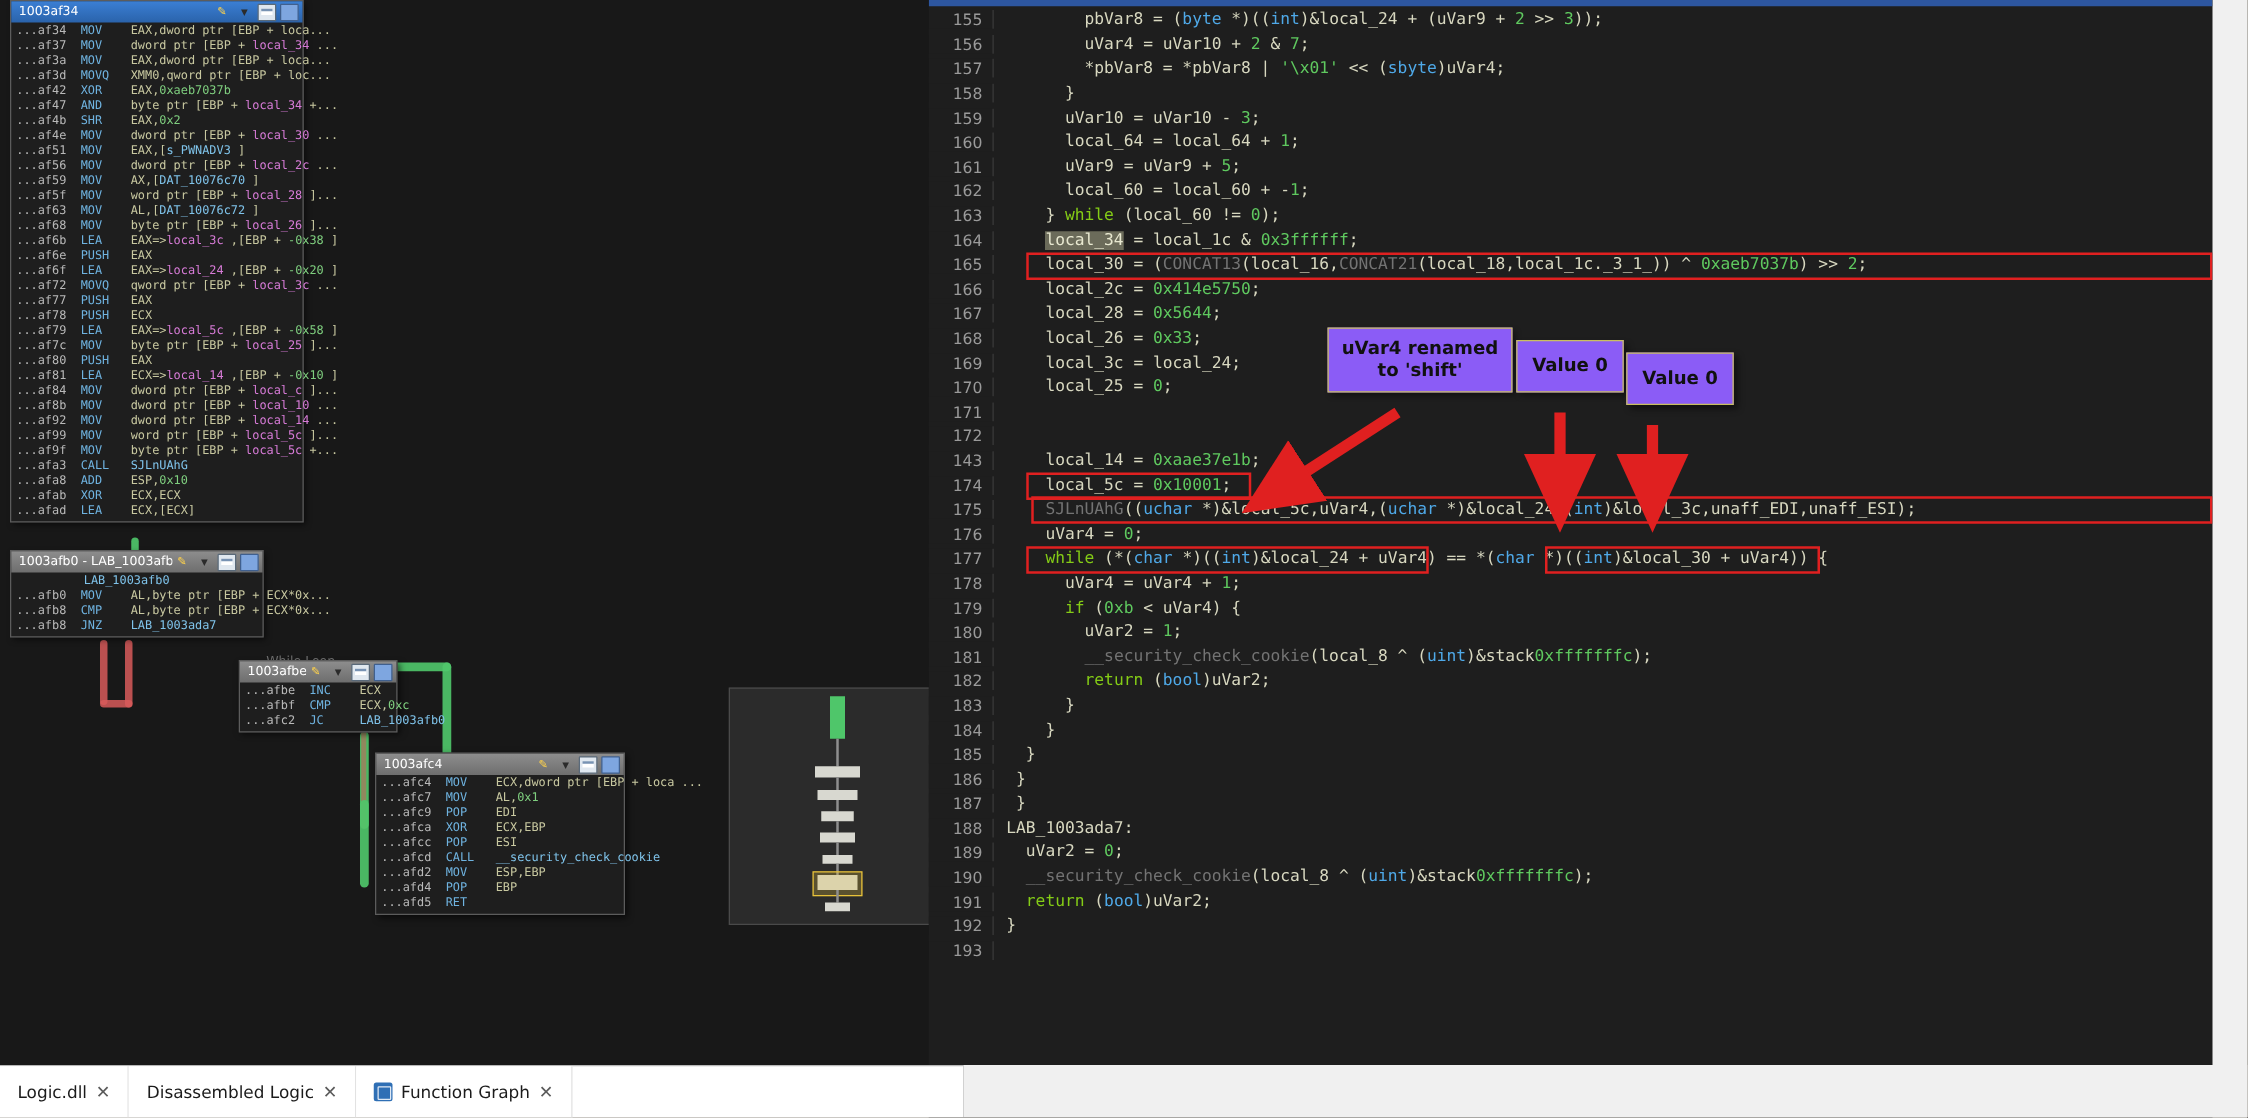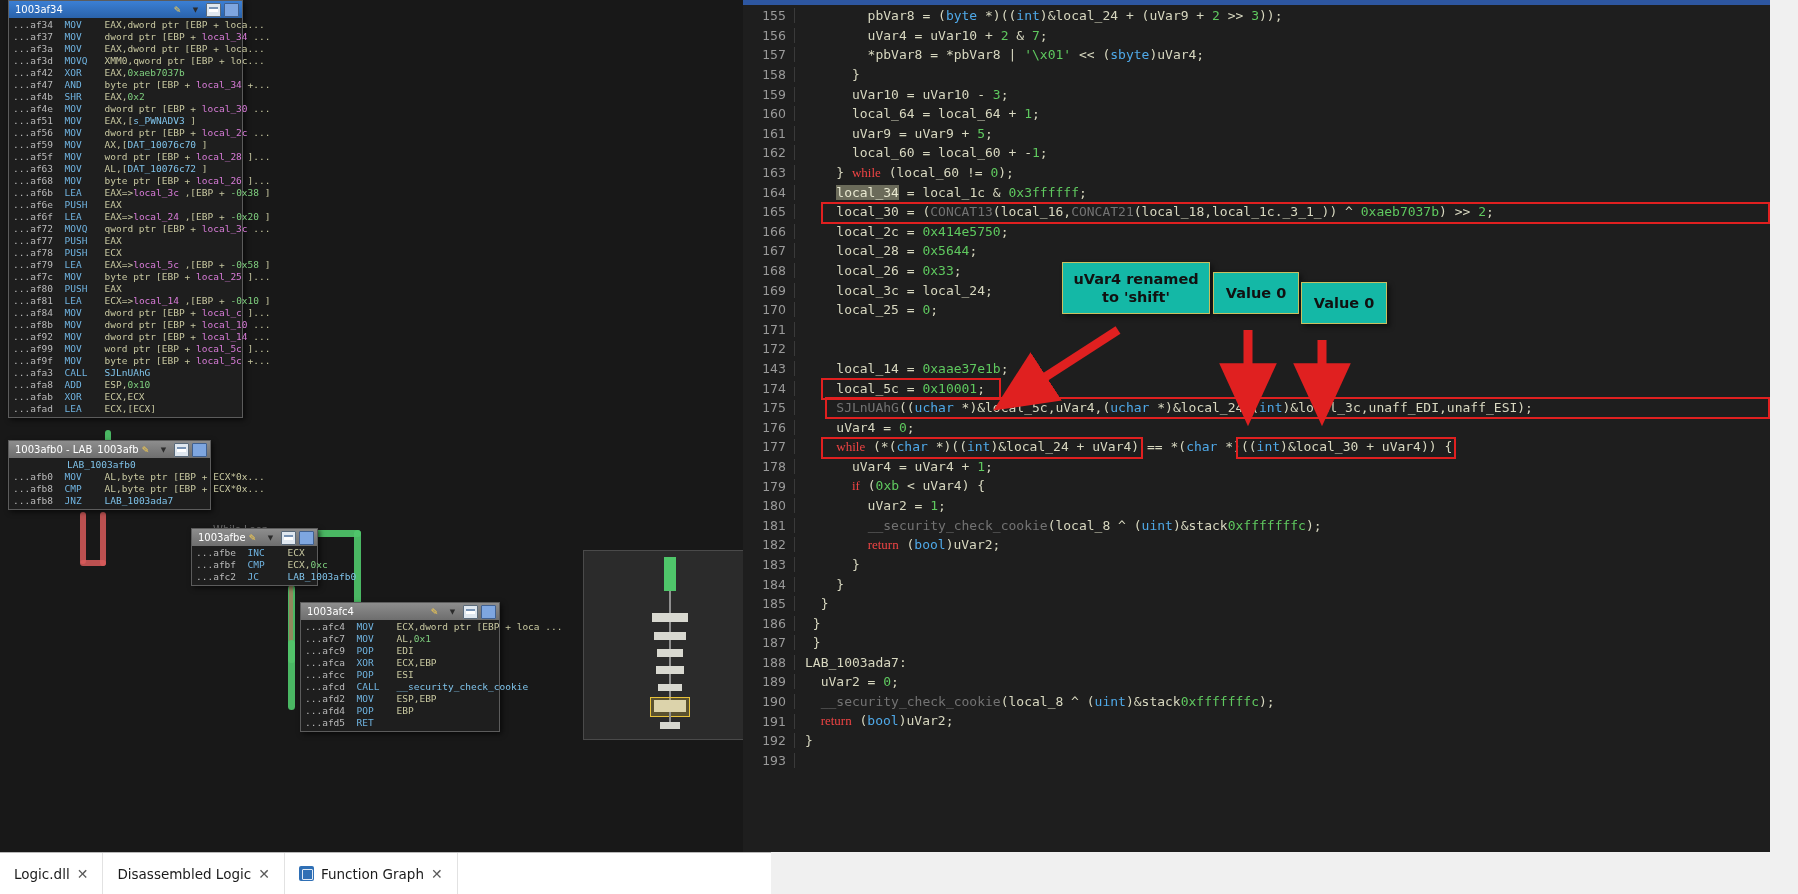--- a/index.html
+++ b/index.html
@@ -134,37 +134,37 @@
     border-right: 1px solid #3a3a3a;
   }
   .ctext {
     flex: 1 1 auto;
     padding-left: 10px;
     white-space: pre;
     font-family: "DejaVu Sans Mono", monospace;
     font-size: 13px;
     color: #d8d8c0;
   }
-  .kw   { color: #ef4444; font-family: Liberation Serif, serif; }
+  .kw   { color: #84cc16; }
   .n    { color: #5fc95f; }
   .ty   { color: #4fa9e8; }
   .fn   { color: #737373; }
   .hl   { background: #6b6b5a; color: #e8e8d0; }
 
   
   .redbox {
     position: absolute;
     border: 2px solid #e02020;
     pointer-events: none;
   }
 
   
   .callout {
     position: absolute;
-    background: #14b8a6;
+    background: #8b5cf6;
     border: 1px solid #c9bf60;
     color: #111;
     font-family: "DejaVu Sans", sans-serif;
     font-weight: bold;
     font-size: 14.5px;
     display: flex; align-items: center; justify-content: center;
     text-align: center;
     line-height: 1.25;
     padding: 4px 6px;
     box-shadow: 3px 3px 5px rgba(0,0,0,.45);

